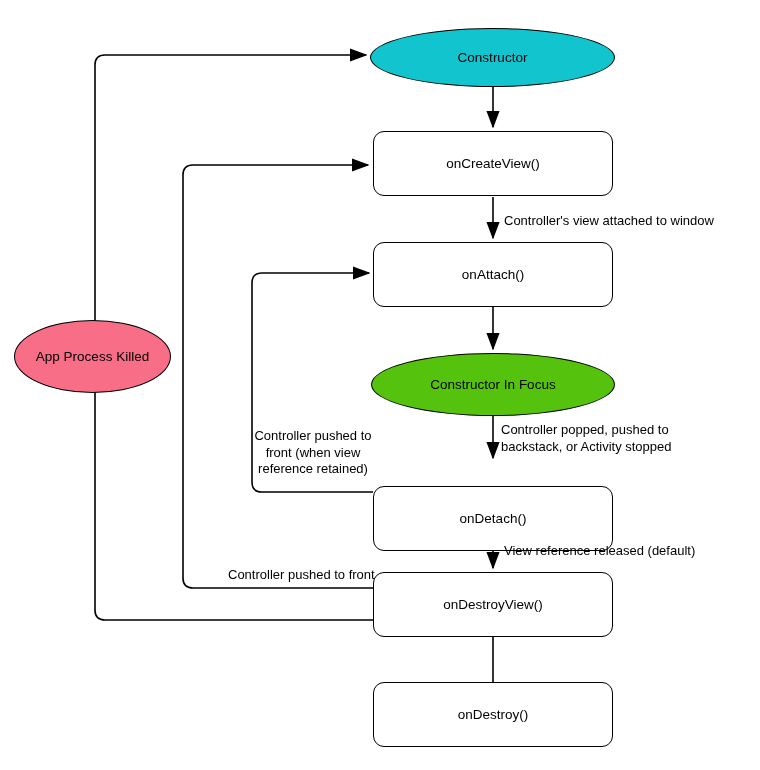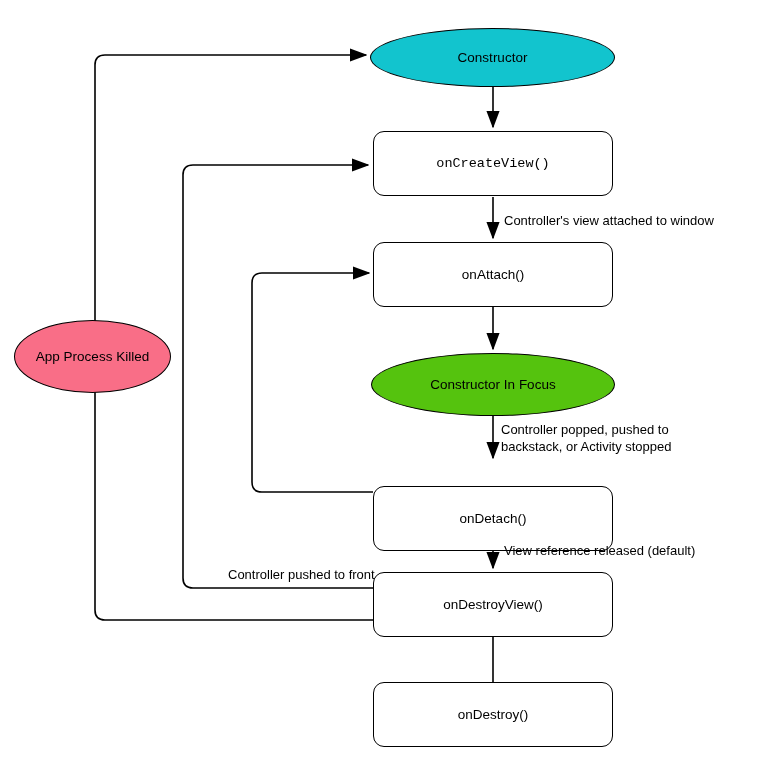--- a/index.html
+++ b/index.html
@@ -40,21 +40,21 @@
     <path d="M493,637 V682"></path>
     <path d="M373,492 H262 Q252,492 252,482 V283 Q252,273 262,273 H369" marker-end="url(#arrow)"></path>
     <path d="M373,588 H193 Q183,588 183,578 V175 Q183,165 193,165 H368" marker-end="url(#arrow)"></path>
     <path d="M373,620 H105 Q95,620 95,610 V65 Q95,55 105,55 H366" marker-end="url(#arrow)"></path>
   </svg>
 
   <div class="node ellipse" style="left: 370px; top: 28px; width: 245px; height: 59px; background-color: rgb(18, 196, 206);">
     <span>Constructor</span>
   </div>
 
-  <div class="node box" style="top:131px;font-family:Liberation Mono, monospace;">
+  <div class="node box" style="top:131px;">
     <span>onCreateView()</span>
   </div>
 
   <div class="node box" style="top:242px;">
     <span>onAttach()</span>
   </div>
 
   <div class="node ellipse" style="left: 371px; top: 353px; width: 244px; height: 63px; background-color: rgb(85, 195, 14);">
     <span>Constructor In Focus</span>
   </div>
@@ -74,16 +74,17 @@
   <div class="node ellipse" style="left: 14px; top: 320px; width: 157px; height: 73px; background-color: rgb(249, 110, 135);">
     <span>App Process Killed</span>
   </div>
 
   <div class="edge-label nowrap" style="left:504px;top:213px;">Controller's view attached to window</div>
 
   <div class="edge-label" style="left:501px;top:422px;width:200px;">Controller popped, pushed to backstack, or Activity stopped</div>
 
   <div class="edge-label nowrap" style="left:504px;top:543px;">View reference released (default)</div>
 
+  <div class="edge-label" style="left:252px;top:428px;width:122px;text-align:center;">Controller pushed to front (when view reference retained)</div>
 
   <div class="edge-label nowrap" style="left:195px;top:567px;margin-left:33px;">Controller pushed to front</div>
 
 </div>
 
 </body></html>

